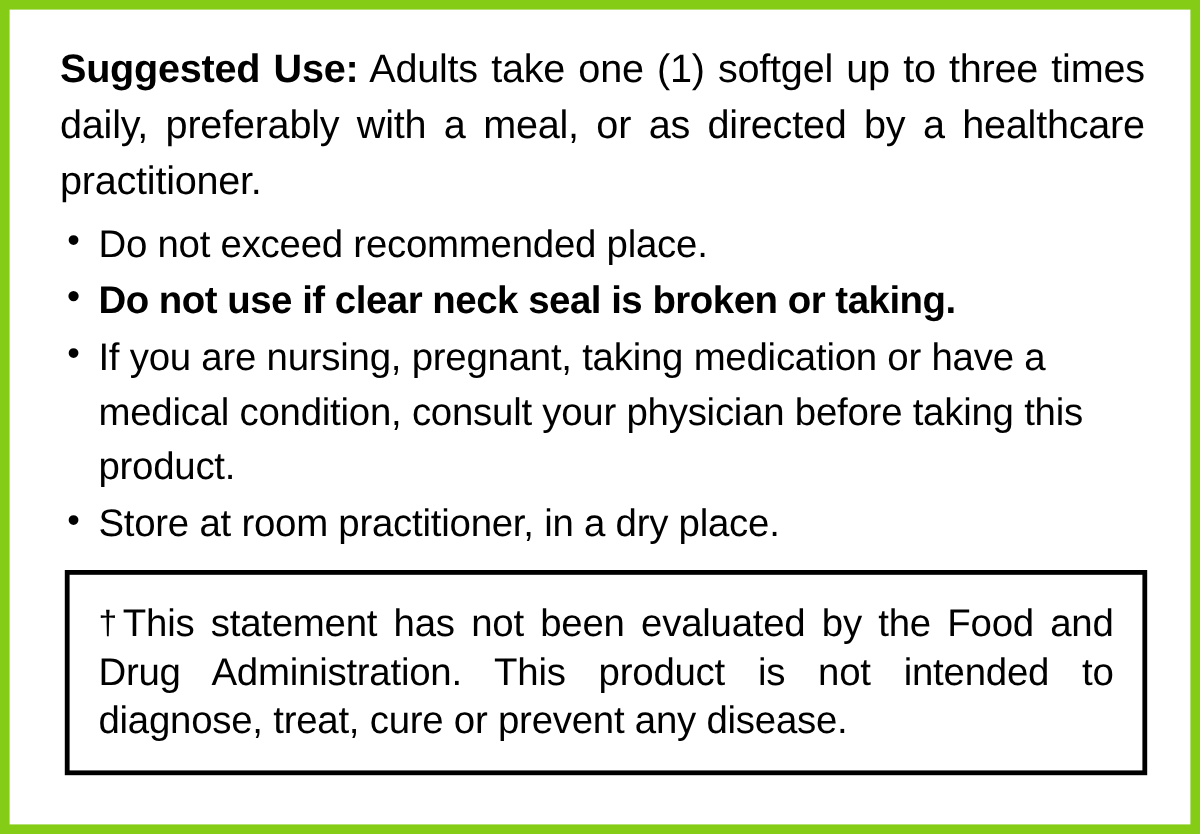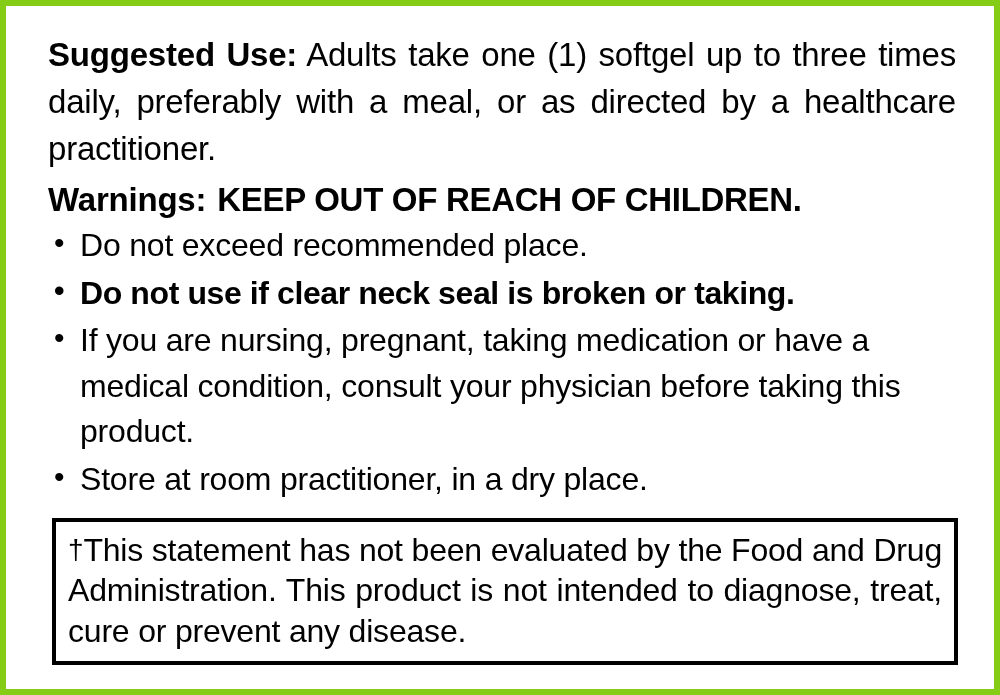--- a/index.html
+++ b/index.html
@@ -10,21 +10,21 @@
     width: 1000px;
     height: 695px;
     background: #ffffff;
     font-family: "Liberation Sans", sans-serif;
     overflow: hidden;
   }
   .label-panel {
     box-sizing: border-box;
     width: 1000px;
     height: 695px;
-    border: 6px solid #84cc16;
+    border: 8px solid #84cc16;
     background: #ffffff;
     padding: 26px 34px 0 42px;
     position: relative;
   }
   .block {
     color: #000000;
     font-size: 33px;
     line-height: 1.42;
     letter-spacing: -0.2px;
   }
@@ -84,21 +84,21 @@
   ul.warn-list li.two-line {
     padding-right: 2px;
   }
   .disclaimer-box {
     box-sizing: border-box;
     border: 4px solid #000000;
     margin: 16px 2px 0 4px;
     padding: 8px 12px 10px 12px;
   }
   .disclaimer-text {
-    margin: 0;
+    margin: 12px;
     font-size: 32px;
     line-height: 1.26;
     text-align: justify;
     text-align-last: left;
     color: #000000;
     letter-spacing: -0.2px;
   }
   .dagger {
     font-size: 28px;
     vertical-align: 2px;
@@ -106,23 +106,20 @@
 </style>
 </head>
 <body>
 
 <div class="label-panel">
 
   <p class="block suggested-use">
     <span class="lead">Suggested Use:</span><span class="lead-gap"></span><span>Adults take one (1) softgel up to three times daily, preferably with a meal, or as directed by a healthcare practitioner.</span>
   </p>
 
-  <p class="block warnings-head">
-    <span class="w-label">Warnings:</span><span class="w-gap"></span><span class="w-caps">KEEP OUT OF REACH OF CHILDREN.</span>
-  </p>
 
   <ul class="warn-list">
     <li>
       <span class="bullet">•</span>
       <span>Do not exceed recommended place.</span>
     </li>
     <li class="bold-item">
       <span class="bullet">•</span>
       <span>Do not use if clear neck seal is broken or taking.</span>
     </li>

